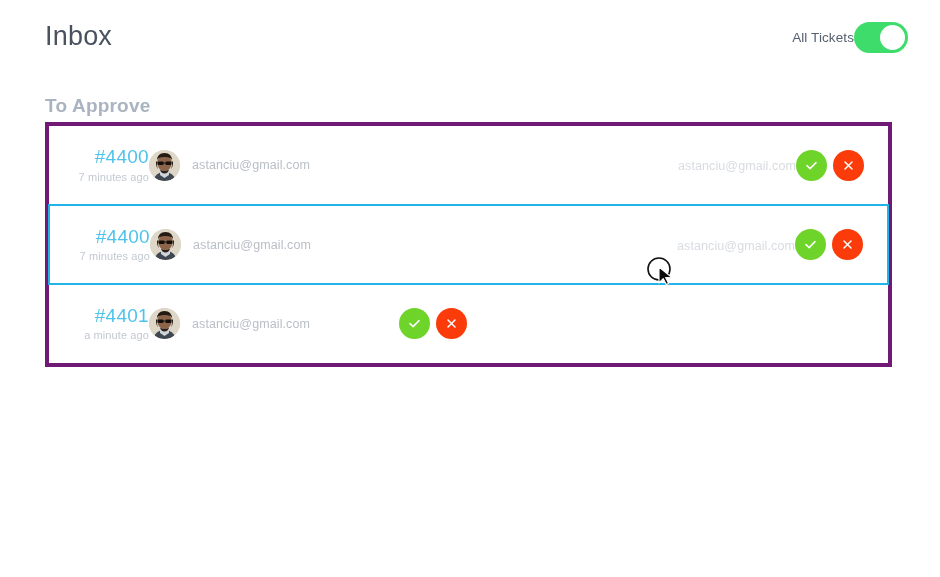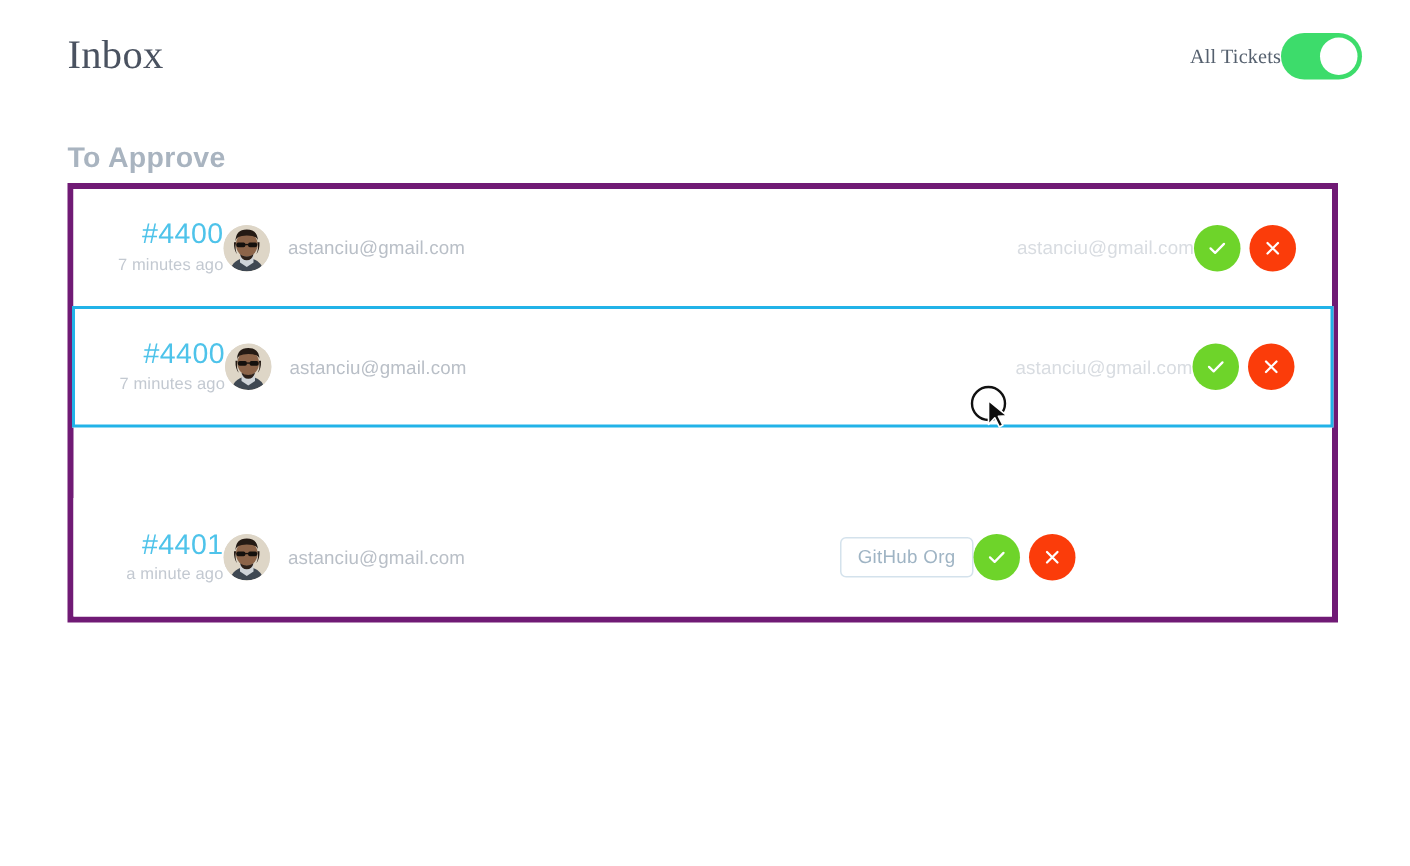--- a/index.html
+++ b/index.html
@@ -18,21 +18,20 @@
     height: 577px;
     background: #ffffff;
   }
 
   
   .header {
     position: absolute;
     left: 0; top: 0;
     width: 940px;
     height: 78px;
-    font-family: Liberation Serif, serif;
   }
 
   .page-title {
     position: absolute;
     left: 45px;
     top: 21px;
     font-size: 27px;
     font-weight: 400;
     color: #4a5260;
     letter-spacing: 0.2px;
@@ -95,21 +94,21 @@
 
   .row {
     position: relative;
     height: 79px;
     display: flex;
     align-items: center;
     background: #ffffff;
     border-bottom: 1px solid #eceef0;
   }
 
-  .row:last-child { border-bottom: none; margin-top: 48px; }
+  .row:last-child { border-bottom: none; }
 
   .row.selected {
     border: 2px solid #22b3e8;
     margin: -1px;
     height: 81px;
     z-index: 5;
   }
 
   
   .col-id {
@@ -349,21 +348,20 @@
                 <path d="M22.6 11.5 q1 5 -0.8 8 q2.4 -2.4 2.2 -8 z" fill="#241a14"></path>
                 <path d="M11 19.5 q4.5 3 9 0 q-1 4 -4.5 4 q-3.5 0 -4.5 -4 z" fill="#2d211a"></path>
                 <rect x="8.6" y="11.6" width="6" height="3.3" rx="1.2" fill="#14100d"></rect>
                 <rect x="16.4" y="11.6" width="6" height="3.3" rx="1.2" fill="#14100d"></rect>
                 <rect x="14.4" y="12.6" width="2.2" height="0.9" fill="#14100d"></rect>
               </g>
             </svg>
           </div>
           <div class="user-email">astanciu@gmail.com</div>
         </div>
-        <div class="col-tag"><span class="tag">GitHub Org</span></div>
         <div class="col-actions">
           <button class="act-btn act-approve">
             <svg width="15" height="15" viewBox="0 0 15 15">
               <path d="M3 7.6 L6.1 10.6 L12 4.6" fill="none" stroke="#ffffff" stroke-width="1.5" stroke-linecap="round" stroke-linejoin="round"></path>
             </svg>
           </button>
           <button class="act-btn act-reject">
             <svg width="15" height="15" viewBox="0 0 15 15">
               <path d="M4 4 L11 11 M11 4 L4 11" fill="none" stroke="#ffffff" stroke-width="1.5" stroke-linecap="round"></path>
             </svg>

